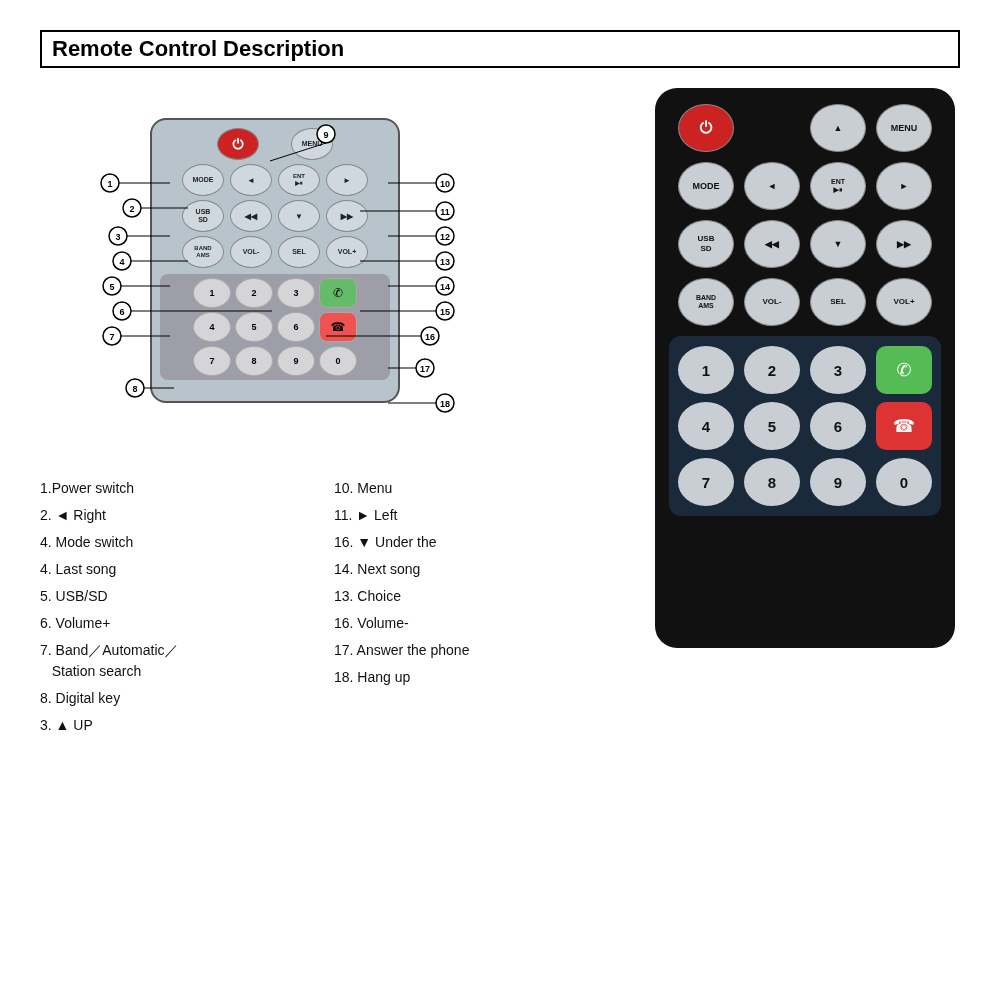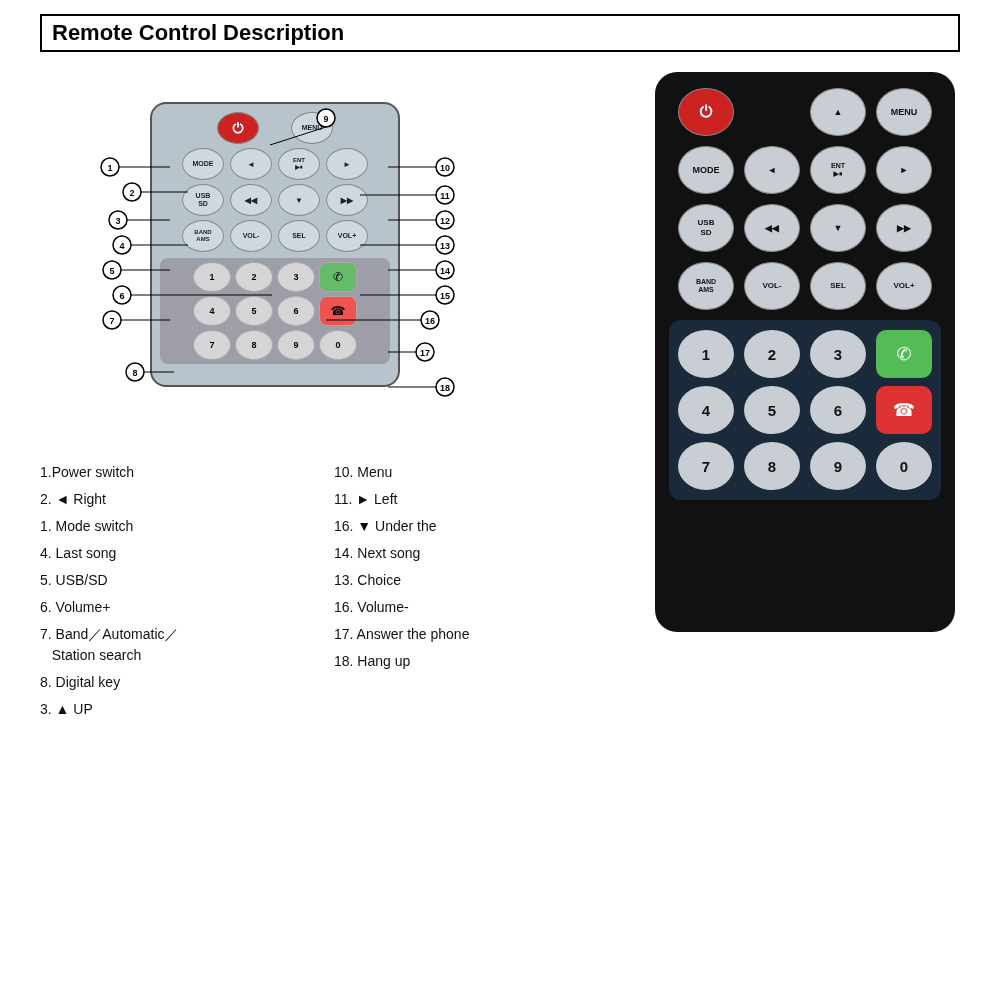--- a/index.html
+++ b/index.html
@@ -6,21 +6,21 @@
     body {
       width: 1000px;
       height: 1000px;
       background: #ffffff;
       font-family: Arial, sans-serif;
       overflow: hidden;
     }
     .page {
       width: 1000px;
       height: 1000px;
-      padding: 14px 40px;
+      padding: 30px 40px;
       display: flex;
       flex-direction: column;
     }
     .title {
       font-size: 22px;
       font-weight: bold;
       border: 2px solid #000;
       padding: 4px 10px;
       display: inline-block;
       margin-bottom: 20px;
@@ -373,21 +373,21 @@
           <text x="405" y="319" text-anchor="middle" font-size="9" font-weight="bold">18</text>
           <line x1="396" y1="315" x2="348" y2="315" stroke="black" stroke-width="1"></line>
         </svg>
 
       </div>
 
       <div class="descriptions">
         <div class="desc-col">
           <div class="desc-item">1.Power switch</div>
           <div class="desc-item">2. ◄ Right</div>
-          <div class="desc-item">1. Mode switch</div>
+          <div class="desc-item">4. Mode switch</div>
           <div class="desc-item">4. Last song</div>
           <div class="desc-item">5. USB/SD</div>
           <div class="desc-item">6. Volume+</div>
           <div class="desc-item">7. Band／Automatic／<br>&nbsp;&nbsp;&nbsp;Station search</div>
           <div class="desc-item">8. Digital key</div>
           <div class="desc-item">3. ▲ UP</div>
         </div>
         <div class="desc-col">
           <div class="desc-item">10. Menu</div>
           <div class="desc-item">11. ► Left</div>

